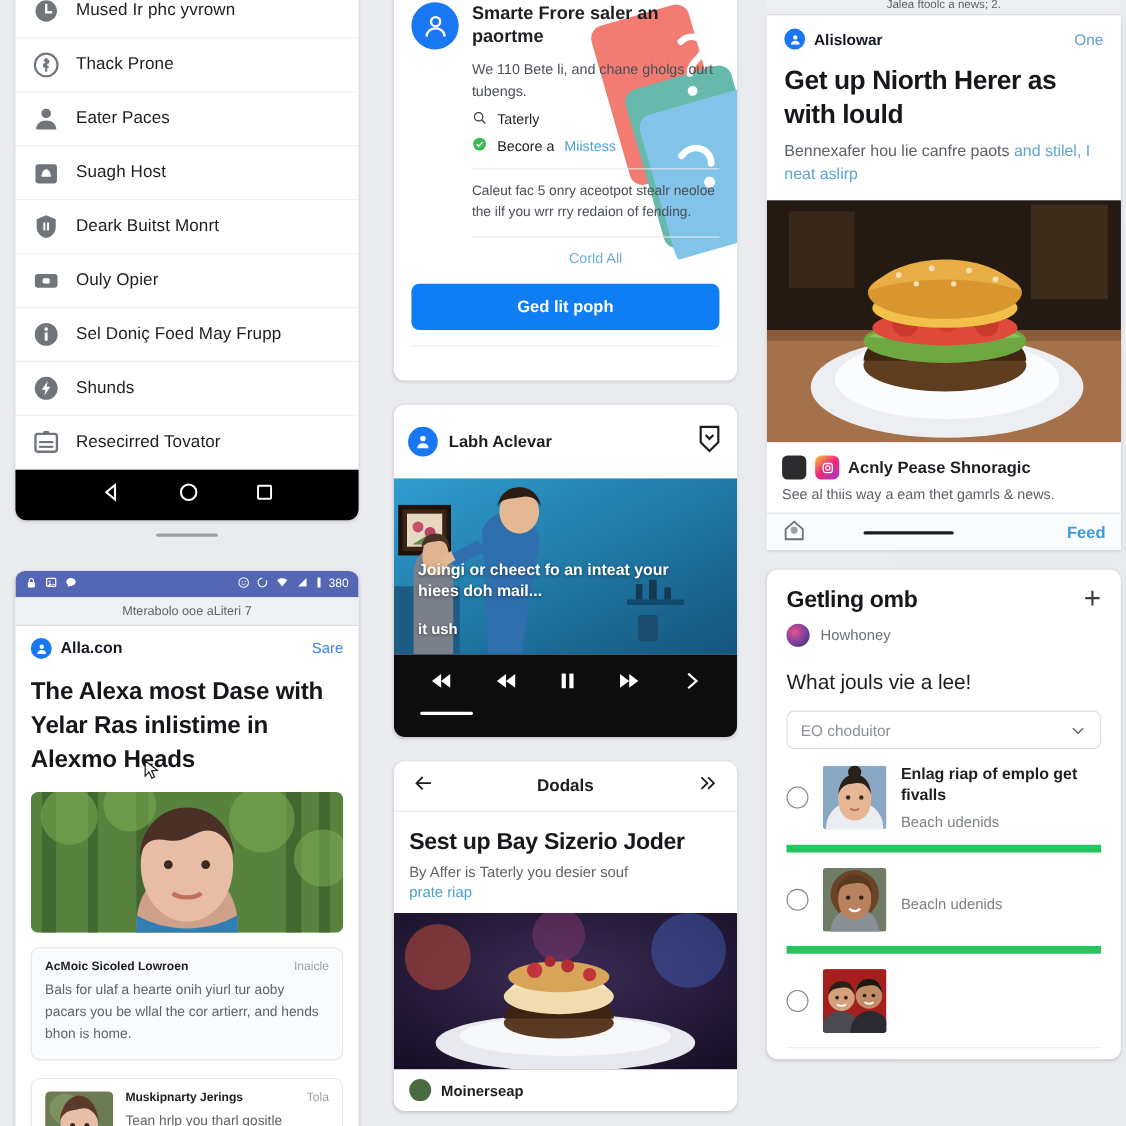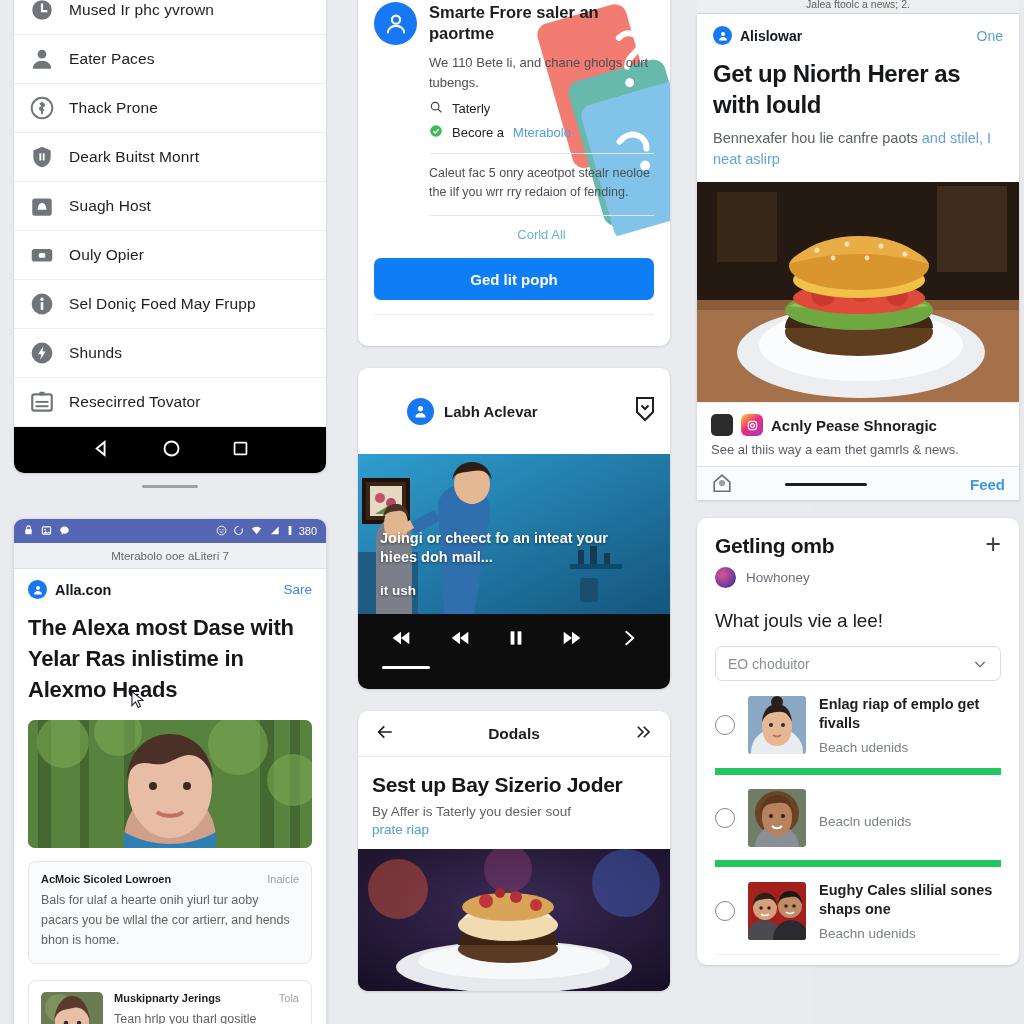--- a/index.html
+++ b/index.html
@@ -68,21 +68,21 @@
   .promo-hr { margin:12px 0 0 55px; height:1px; background:#e4e6e9; position:relative; z-index:2; }
   .promo-note { font-size:12.5px; color:#4b4f56; line-height:1.58; margin:10px 0 0 55px; position:relative; z-index:2; }
   .promo-hr2 { margin:12px 0 0 55px; height:1px; background:#e4e6e9; position:relative; z-index:2; }
   .promo-all { text-align:center; color:#6aaed6; font-size:13px; margin:11px 0 0 55px; position:relative; z-index:2; }
   .promo-btn { margin-top:16px; height:42px; background:#0f7ef5; border-radius:7px; color:#fff;
                display:flex; align-items:center; justify-content:center; font-size:15px; font-weight:bold; position:relative; z-index:2; }
   .promo-foot { height:12px; border-top:1px solid #eceef1; margin-top:14px; }
 
   
   .vidcard { margin-top:22px; background:#fff; border-radius:10px; box-shadow:0 1px 3px rgba(0,0,0,.14); overflow:hidden; }
-  .vid-head { display:flex; align-items:center; padding:28px 13px;margin-left:36px; }
+  .vid-head { display:flex; align-items:center; padding:18px 13px; }
   .vid-av { width:27px; height:27px; border-radius:50%; background:#1877f2; display:flex; align-items:center; justify-content:center; margin-right:10px; }
   .vid-av svg { width:17px; height:17px; fill:#fff; }
   .vid-name { font-weight:bold; font-size:15px; color:#1c1e21; }
   .vid-save { margin-left:auto; }
   .vid-stage { position:relative; height:160px; overflow:hidden; background:linear-gradient(160deg,#2a90c4 0%,#1d6f9e 55%,#17587f 100%); }
   .vid-cap { position:absolute; left:0; right:17px; bottom:46px; padding:0 22px; color:#fff; font-size:14.5px; font-weight:bold; line-height:1.35; text-shadow:0 1px 3px rgba(0,0,0,.5); }
   .vid-cap2 { position:absolute; left:0; bottom:16px; padding:0 22px; color:#fff; font-size:13.5px; font-weight:bold; text-shadow:0 1px 3px rgba(0,0,0,.5); }
   .vid-ctrl { background:#0d0d0d; height:75px; position:relative; }
   .vid-ctrl-row { display:flex; align-items:center; justify-content:space-around; height:52px; padding:0 14px; }
   .vid-ctrl-row svg { fill:#fff; }
@@ -164,56 +164,56 @@
               <circle cx="12" cy="12" r="9"></circle>
               <path d="M12 6v7h5" fill="none" stroke="#fff" stroke-width="2"></path>
             </svg>
         </span>
         <span class="menu-label">Mused Ir phc yvrown</span>
       </div>
 
       <div class="menu-row">
         <span class="mi">
           <svg viewBox="0 0 24 24">
+              <circle cx="12" cy="12" r="9.5" fill="none" stroke="#70757c" stroke-width="1.8"></circle>
+              <path d="M10 8.5c1.6-1.1 4-.6 4 .9 0 1.8-4 1.2-4 3 0 1.5 2.4 2 4 .9M12 6.3v11.4" fill="none" stroke="#70757c" stroke-width="1.7"></path>
+            </svg>
+        </span>
+        <span class="menu-label">Thack Prone</span>
+      </div>
+
+      <div class="menu-row">
+        <span class="mi">
+          <svg viewBox="0 0 24 24">
               <circle cx="12" cy="7.5" r="4"></circle>
               <path d="M3.5 21c0-4.7 3.9-7.5 8.5-7.5S20.5 16.3 20.5 21z"></path>
             </svg>
         </span>
         <span class="menu-label">Eater Paces</span>
       </div>
 
       <div class="menu-row">
         <span class="mi">
           <svg viewBox="0 0 24 24">
-              <circle cx="12" cy="12" r="9.5" fill="none" stroke="#70757c" stroke-width="1.8"></circle>
-              <path d="M10 8.5c1.6-1.1 4-.6 4 .9 0 1.8-4 1.2-4 3 0 1.5 2.4 2 4 .9M12 6.3v11.4" fill="none" stroke="#70757c" stroke-width="1.7"></path>
-            </svg>
-        </span>
-        <span class="menu-label">Thack Prone</span>
+              <rect x="3" y="5" width="18" height="16" rx="2.5"></rect>
+              <path d="M12 9c2.4 0 4 3.4 4 6.5H8C8 12.4 9.6 9 12 9z" fill="#fff"></path>
+            </svg>
+        </span>
+        <span class="menu-label">Suagh Host</span>
       </div>
 
       <div class="menu-row">
         <span class="mi">
           <svg viewBox="0 0 24 24">
               <path d="M12 2.5l8 3.4v6.2c0 5-3.4 8.6-8 9.4-4.6-.8-8-4.4-8-9.4V5.9z"></path>
               <rect x="9.6" y="8.6" width="1.7" height="6.6" fill="#fff"></rect>
               <rect x="12.7" y="8.6" width="1.7" height="6.6" fill="#fff"></rect>
             </svg>
         </span>
         <span class="menu-label">Deark Buitst Monrt</span>
-      </div>
-
-      <div class="menu-row">
-        <span class="mi">
-          <svg viewBox="0 0 24 24">
-              <rect x="3" y="5" width="18" height="16" rx="2.5"></rect>
-              <path d="M12 9c2.4 0 4 3.4 4 6.5H8C8 12.4 9.6 9 12 9z" fill="#fff"></path>
-            </svg>
-        </span>
-        <span class="menu-label">Suagh Host</span>
       </div>
 
       <div class="menu-row">
         <span class="mi">
           <svg viewBox="0 0 24 24">
               <rect x="2.5" y="6.5" width="19" height="11.5" rx="2.6"></rect>
               <rect x="9" y="10.2" width="6" height="4.4" rx="1.4" fill="#fff"></rect>
             </svg>
         </span>
         <span class="menu-label">Ouly Opier</span>
@@ -428,21 +428,21 @@
       </div>
 
       <div class="promo-li">
         <span>
           <svg viewBox="0 0 24 24">
               <circle cx="12" cy="12" r="10" fill="#3cba54"></circle>
               <path d="M7.5 12.3l3.1 3.1 6-6.4" fill="none" stroke="#fff" stroke-width="2.2"></path>
             </svg>
         </span>
         <span>Becore a </span>
-          <span class="promo-link">Mterabolo</span>
+          <span class="promo-link">Miistess</span>
       </div>
 
       <div class="promo-hr"></div>
       <div class="promo-note">Caleut fac 5 onry aceotpot stealr neoloe the ilf you wrr rry redaion of fending.</div>
       <div class="promo-hr2"></div>
       <div class="promo-all">Corld All</div>
 
       <div class="promo-btn">Ged lit poph</div>
       <div class="promo-foot"></div>
     </div>
@@ -559,20 +559,24 @@
           <ellipse cx="150" cy="100" rx="50" ry="14" fill="#5a3a22"></ellipse>
           <path d="M100 96c0-16 22-26 50-26s50 10 50 26z" fill="#3b2414"></path>
           <ellipse cx="150" cy="76" rx="50" ry="16" fill="#f0dcb0"></ellipse>
           <path d="M104 70c10-12 30-18 46-18s36 6 46 18c-12-4-26-2-46-2s-34-2-46 2z" fill="#f6eacb"></path>
           <ellipse cx="150" cy="58" rx="46" ry="14" fill="#d8a558"></ellipse>
           <circle cx="128" cy="52" r="7" fill="#c0353c"></circle>
           <circle cx="158" cy="48" r="6" fill="#b32f38"></circle>
           <circle cx="178" cy="56" r="6" fill="#c0353c"></circle>
           <circle cx="142" cy="44" r="5" fill="#a8282f"></circle>
         </svg>
+      </div>
+      <div class="det-foot">
+        <span class="det-foot-av"></span>
+        <span class="det-foot-name">Moinerseap</span>
       </div>
     </div>
   </div>
 
   <div class="col-right">
     <div class="browser-top">Jalea ftoolc a news; 2.</div>
 
     <div class="rc-card">
       <div class="rc-row">
         <span class="rc-av">
@@ -719,20 +723,16 @@
             <circle cx="13" cy="26" r="1.7" fill="#2f211a"></circle>
               <circle cx="21" cy="26" r="1.7" fill="#2f211a"></circle>
             <path d="M13 32c2 2 6 2 8 0" fill="none" stroke="#fff" stroke-width="1.6"></path>
             <circle cx="42" cy="24" r="12" fill="#c08c68"></circle>
             <path d="M30 22c1-9 5-13 12-13s11 4 12 13c-3-7-7-8-12-7s-9 0-12 7z" fill="#1f1812"></path>
             <circle cx="38" cy="24" r="1.7" fill="#2f211a"></circle>
               <circle cx="46" cy="24" r="1.7" fill="#2f211a"></circle>
             <path d="M38 30c2 2 6 2 8 0" fill="none" stroke="#fff" stroke-width="1.6"></path>
           </svg>
         </span>
-        <span style="flex:1; min-width:0;">
-          <span class="opt-title" style="display:block">Eughy Cales slilial sones shaps one</span>
-          <span class="opt-sub" style="display:block">Beachn udenids</span>
-        </span>
       </div>
     </div>
   </div>
 </div>
 
 </body></html>

